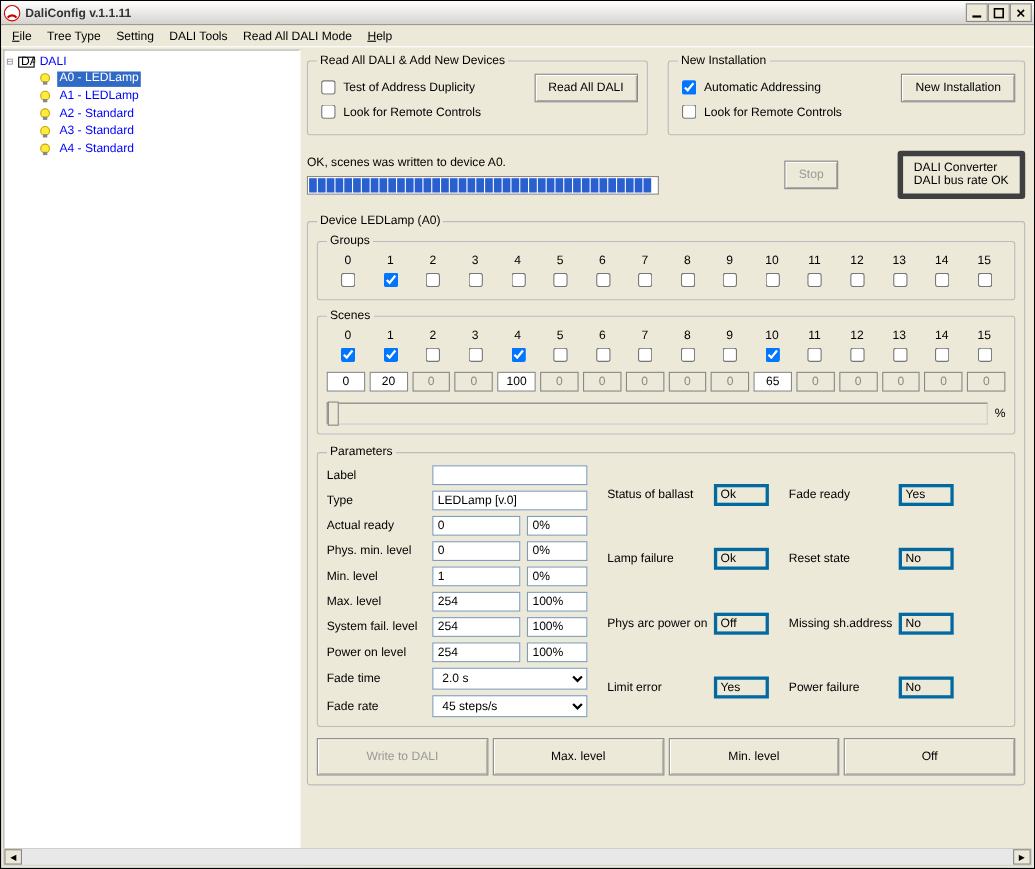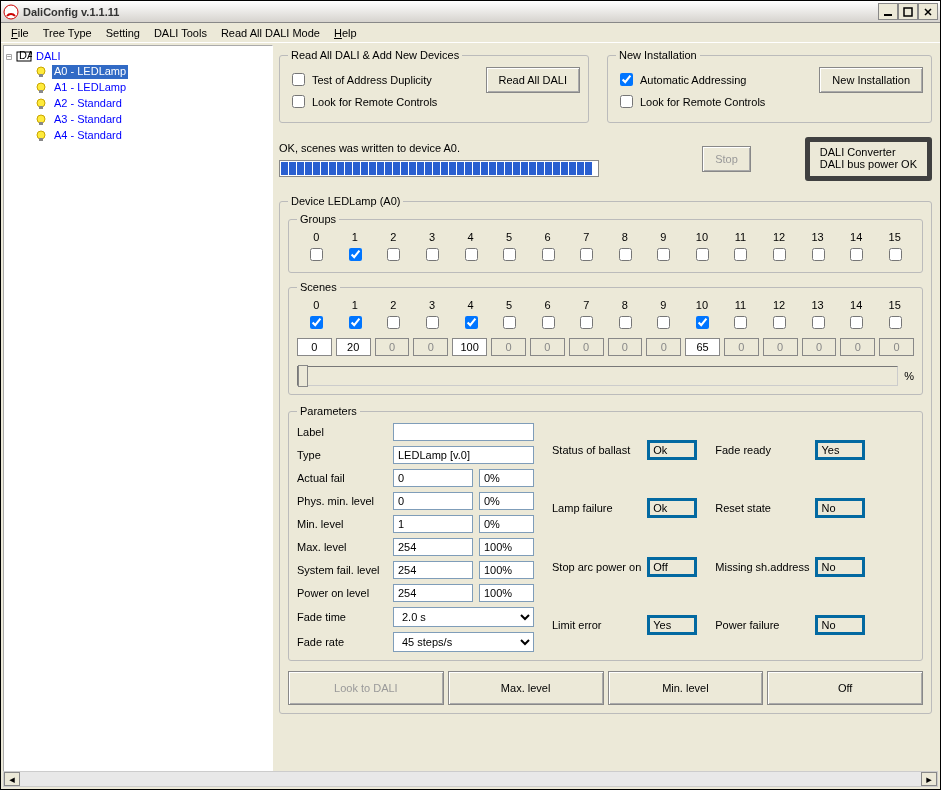--- a/index.html
+++ b/index.html
@@ -221,21 +221,21 @@
               <div class="prog-seg"></div>
               <div class="prog-seg"></div>
               <div class="prog-seg"></div>
               <div class="prog-seg"></div>
               <div class="prog-seg"></div>
             </div>
         </div>
         <button class="btn disabled">Stop</button>
         <div class="convbox">
           <div>DALI Converter</div>
-          <div>DALI bus power OK</div>
+          <div>DALI bus rate OK</div>
         </div>
       </div>
 
       <fieldset class="device-fs">
         <legend>Device LEDLamp (A0)</legend>
 
         <fieldset>
           <legend>Groups</legend>
           <div class="num-grid" id="group-nums">
               <div class="cell">0</div>
@@ -340,21 +340,21 @@
         </fieldset>
 
         <fieldset class="params-fs">
           <legend>Parameters</legend>
           <div class="param-cols">
             <div class="param-col1">
               <span>Label</span>
                 <input class="wide" value="" style="">
               <span>Type</span>
                 <input class="wide" value="LEDLamp [v.0]" style="">
-              <span>Actual fail</span>
+              <span>Actual ready</span>
                 <input value="0" style="">
                 <input value="0%" style="">
               <span>Phys. min. level</span>
                 <input value="0" style="">
                 <input value="0%" style="">
               <span>Min. level</span>
                 <input value="1" style="">
                 <input value="0%" style="">
               <span>Max. level</span>
                 <input value="254" style="">
@@ -368,40 +368,40 @@
               <span>Fade time</span>
                 <select class="wide"><option>2.0 s</option></select>
               <span>Fade rate</span>
                 <select class="wide"><option>45 steps/s</option></select>
             </div>
             <div class="status-grid">
               <span>Status of ballast</span>
                 <span class="val">Ok</span>
               <span>Lamp failure</span>
                 <span class="val">Ok</span>
-              <span>Stop arc power on</span>
+              <span>Phys arc power on</span>
                 <span class="val">Off</span>
               <span>Limit error</span>
                 <span class="val">Yes</span>
             </div>
             <div class="status-grid">
               <span>Fade ready</span>
                 <span class="val">Yes</span>
               <span>Reset state</span>
                 <span class="val">No</span>
               <span>Missing sh.address</span>
                 <span class="val">No</span>
               <span>Power failure</span>
                 <span class="val">No</span>
             </div>
           </div>
         </fieldset>
 
         <div class="btn-row">
-          <button class="btn disabled">Look to DALI</button>
+          <button class="btn disabled">Write to DALI</button>
           <button class="btn">Max. level</button>
           <button class="btn">Min. level</button>
           <button class="btn">Off</button>
         </div>
       </fieldset>
     </div>
 
     <div class="scroll-h">
       <div class="arrow">◂</div>
       <div class="track"></div>

